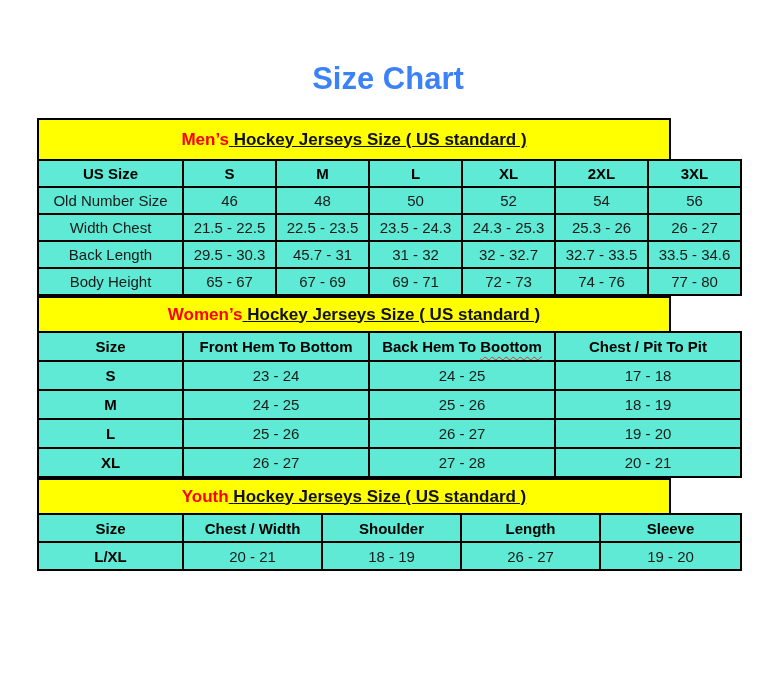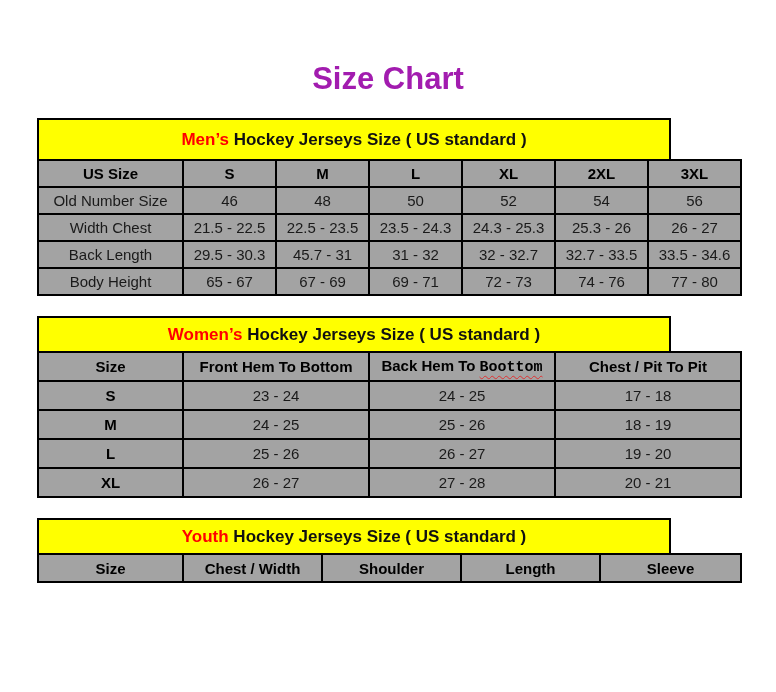--- a/index.html
+++ b/index.html
@@ -9,52 +9,52 @@
   }
   body {
     width: 776px;
     height: 692px;
     font-family: "Liberation Sans", "DejaVu Sans", sans-serif;
     overflow: hidden;
   }
   .page-title {
     margin-top: 60px;
     text-align: center;
-    color: #a21caf;
+    color: #3b82f6;
     font-weight: bold;
     font-size: 31px;
     line-height: 38px;
     letter-spacing: 0px;
   }
   .chart-wrap {
     margin: 20px 0 0 37px;
     width: 703px;
   }
-  .size-section { width: 634px; margin-top: 20px; }
+  .size-section { width: 634px; }
   .band {
     box-sizing: border-box;
     background: #FFFF00;
     border: 2px solid #000000;
     border-bottom: none;
     display: flex;
     justify-content: center;
     align-items: center;
     font-weight: bold;
     font-size: 17px;
     color: #111111;
   }
   .band-tall { height: 41px; }
   .band-sm { height: 35px; }
   .band .accent { color: #FF0000; }
-  .band .rest { white-space: pre-wrap; }
+  .band .rest { white-space: pre-wrap; text-decoration: underline; }
   table.tbl {
     width: 703px;
     border-collapse: collapse;
     table-layout: fixed;
-    background: #a3a3a3;
+    background: #5eead4;
   }
   .tbl th, .tbl td {
     border: 2px solid #000000;
     text-align: center;
     vertical-align: middle;
     font-size: 15px;
     color: #1a1a1a;
     padding: 0;
     overflow: hidden;
   }
@@ -63,21 +63,20 @@
   .tbl-womens tr { height: 29px; }
   .tbl-youth tr { height: 28px; }
   .tbl-womens tbody td:first-child,
   .tbl-youth tbody td:first-child { font-weight: bold; color: #000000; }
   .squiggle {
     text-decoration: underline;
     text-decoration-style: wavy;
     text-decoration-color: #E03131;
     text-decoration-thickness: 1px;
     text-underline-offset: 4px;
-    font-family: Liberation Mono, monospace;
   }
 </style>
 </head>
 <body>
 
 <div class="page-title">Size Chart</div>
 
 <div class="chart-wrap">
 
   <section class="size-section">
@@ -212,17 +211,24 @@
       <thead>
           <tr>
             <th>Size</th>
             <th>Chest / Width</th>
             <th>Shoulder</th>
             <th>Length</th>
             <th>Sleeve</th>
           </tr>
         </thead>
       <tbody>
+          <tr>
+            <td>L/XL</td>
+            <td>20 - 21</td>
+            <td>18 - 19</td>
+            <td>26 - 27</td>
+            <td>19 - 20</td>
+          </tr>
         </tbody>
     </table>
   </section>
 
 </div>
 
 </body></html>

